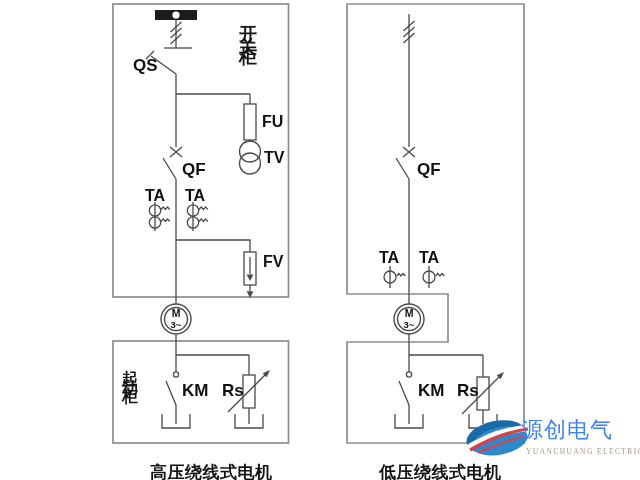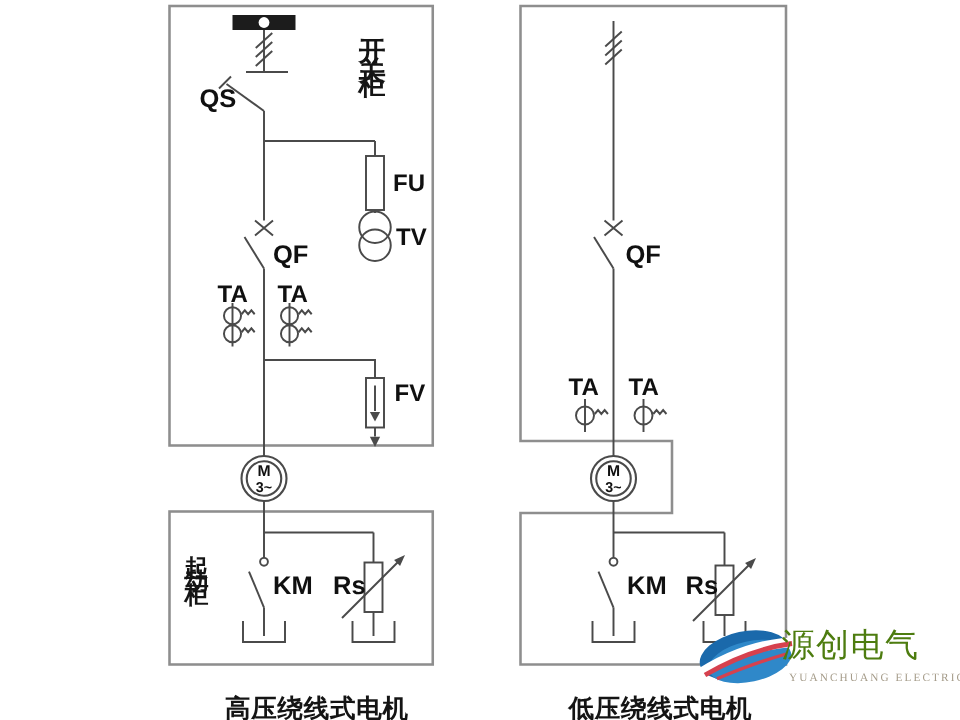--- a/index.html
+++ b/index.html
@@ -26,21 +26,21 @@
   }
   .vlabel.switchgear { left:236px; top:11px;  font-size:18px; letter-spacing:11px; }
   .vlabel.starter    { left:119px; top:357px; font-size:16px; letter-spacing:9px;  }
   .caption {
     position:absolute; font-weight:bold; font-size:17px; color:#141414;
     letter-spacing:0.5px; white-space:nowrap;
   }
   .caption.hv { left:150px; top:461px; }
   .caption.lv { left:379px; top:461px; }
   .logo-cn {
-    position:absolute; left:521px; top:415px; font-size:22px; color:#4d7c0f;
+    position:absolute; left:521px; top:415px; font-size:22px; color:#3b82f6;
     letter-spacing:1px; white-space:nowrap;
   }
   .logo-en {
     position:absolute; left:526px; top:447px; font-size:7.5px; color:#a59c8a;
     letter-spacing:1.4px; font-family:"Liberation Serif", serif; white-space:nowrap;
   }
 </style>
 </head>
 <body>
 

